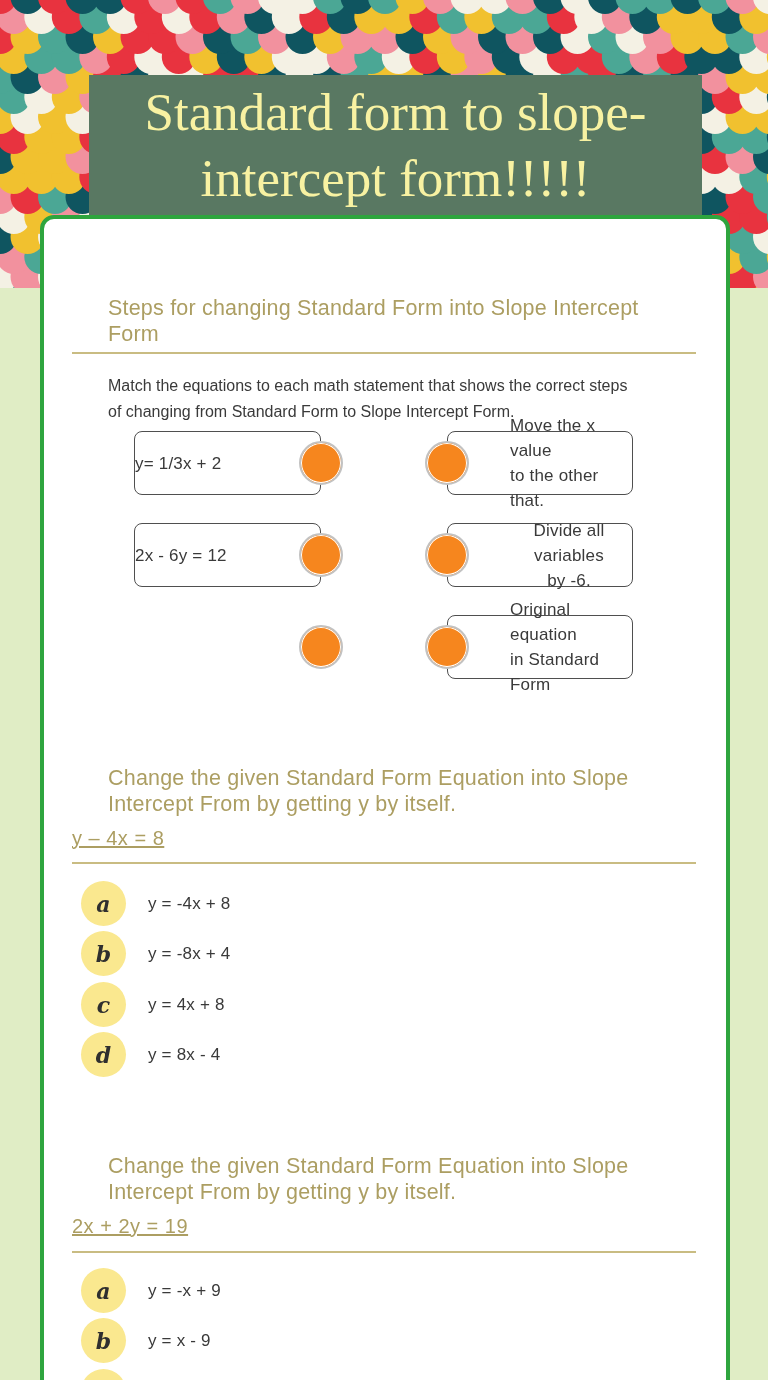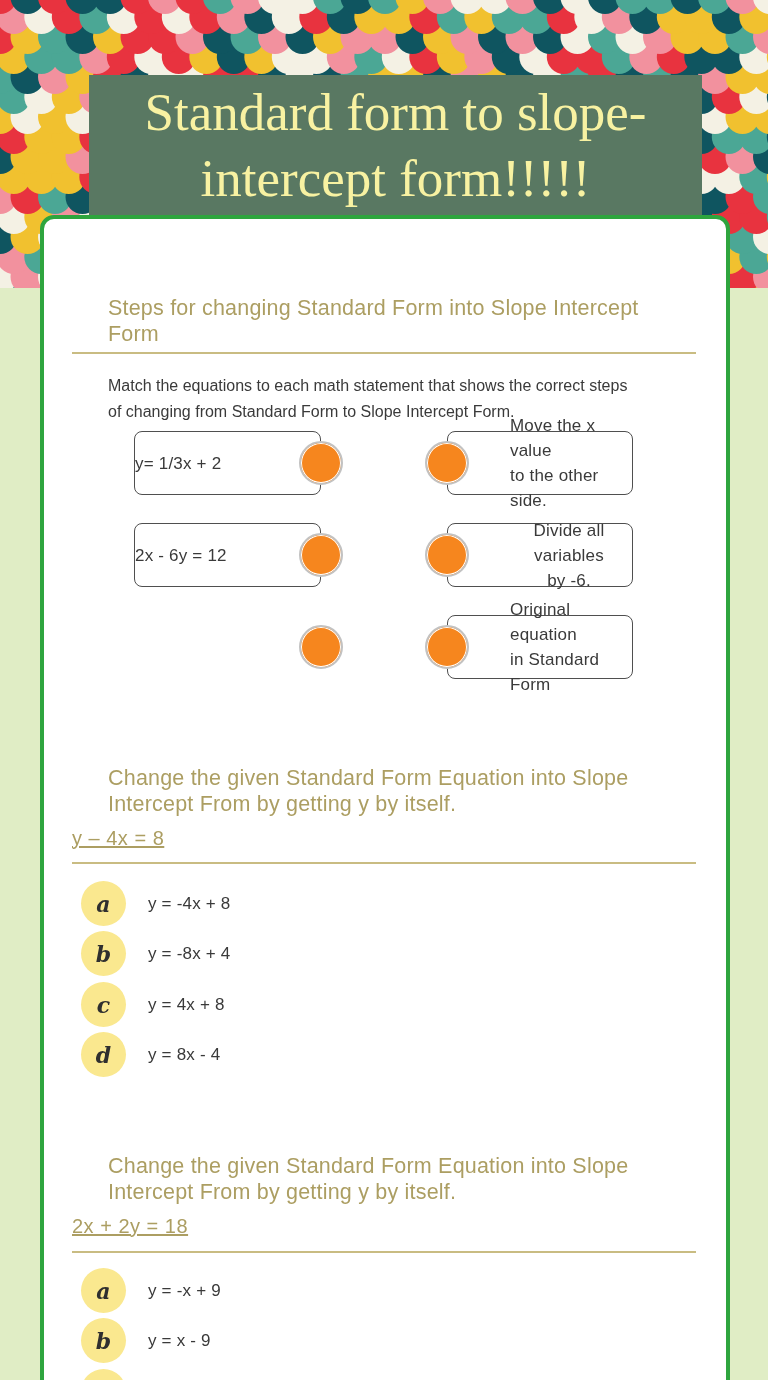--- a/index.html
+++ b/index.html
@@ -638,21 +638,21 @@
   <div class="divider" style="left:28px;top:133px"></div>
   <div class="body-text prewrap" style="left:28px;top:154px;width:630px">Match the equations to each math statement that shows the correct steps
 of changing from Standard Form to Slope Intercept Form.</div>
 
   <div class="mbox" style="left:90px;top:212px">
     <span class="mtext">y= 1/3x + 2</span>
   </div>
   <div class="marker orange" style="left:255px;top:222px"></div>
   <div class="mbox right alignleft" style="left:403px;top:212px">
     <span class="mtext prewrap">Move the x value
-to the other side.</span>
+to the other that.</span>
   </div>
   <div class="marker orange" style="left:381px;top:222px"></div>
 
   <div class="mbox" style="left:90px;top:304px">
     <span class="mtext">2x - 6y = 12</span>
   </div>
   <div class="marker orange" style="left:255px;top:314px"></div>
   <div class="mbox right" style="left:403px;top:304px">
     <span class="mtext prewrap">Divide all variables
 by -6.</span>
@@ -686,21 +686,21 @@
   </div>
   <div class="opt-text" style="left:104px;top:763px">y = 4x + 8</div>
 
   <div class="marker yellow" style="left:37px;top:813px">
     <span class="letter">d</span>
   </div>
   <div class="opt-text" style="left:104px;top:813px">y = 8x - 4</div>
 
   <div class="h2 prewrap" style="left:28px;top:934px;width:610px">Change the given Standard Form Equation into Slope
 Intercept From by getting y by itself.</div>
-  <div class="subeq" style="left:28px;top:996px">2x + 2y = 18</div>
+  <div class="subeq" style="left:28px;top:996px">2x + 2y = 19</div>
   <div class="divider" style="left:28px;top:1032px"></div>
 
   <div class="marker yellow" style="left:37px;top:1049px">
     <span class="letter">a</span>
   </div>
   <div class="opt-text" style="left:104px;top:1049px">y = -x + 9</div>
 
   <div class="marker yellow" style="left:37px;top:1099px">
     <span class="letter">b</span>
   </div>

